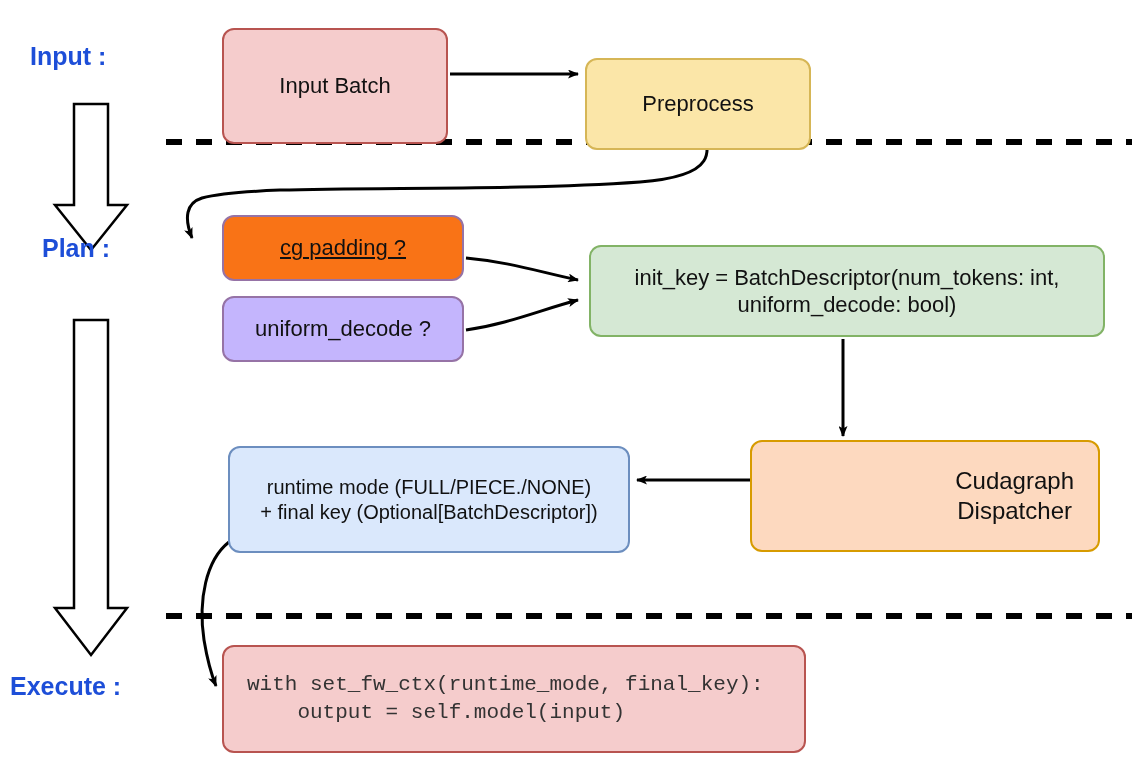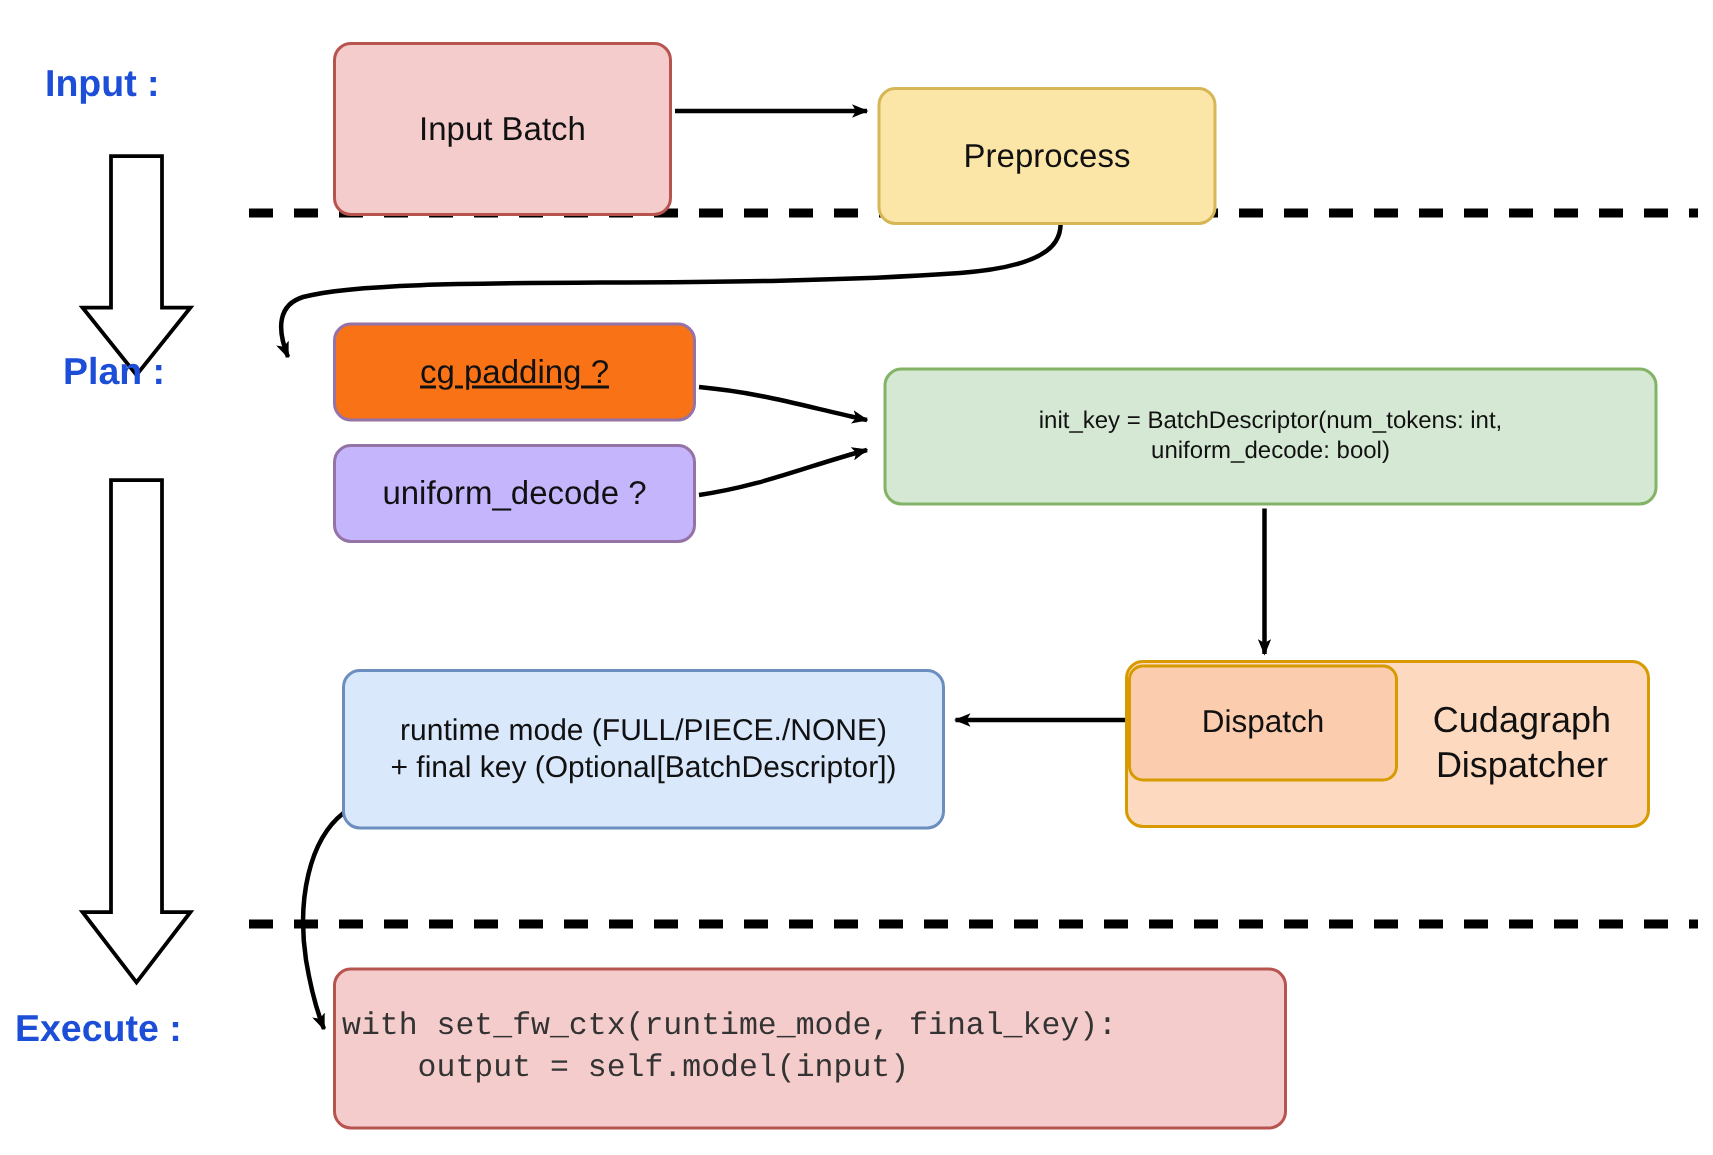--- a/index.html
+++ b/index.html
@@ -60,21 +60,21 @@
     left: 222px; top: 215px; width: 242px; height: 66px;
     background: #f97316; border-color: #9673a6; text-decoration: underline;
   }
   .node-uniform-decode {
     left: 222px; top: 296px; width: 242px; height: 66px;
     background: #c4b5fd; border-color: #9673a6;
   }
   .node-init-key {
     left: 589px; top: 245px; width: 516px; height: 92px;
     background: #d5e8d4; border-color: #82b366;
-    font-size: 16px;
+    font-size: 22px;
   }
   .node-runtime-mode {
     left: 228px; top: 446px; width: 402px; height: 107px;
     background: #dae8fc; border-color: #6c8ebf;
     font-size: 20px;
   }
   .node-cudagraph-dispatcher {
     left: 750px; top: 440px; width: 350px; height: 112px;
     background: #fdd9bf; border-color: #d79b00;
     align-items: center;
@@ -82,30 +82,30 @@
     padding-right: 24px;
     font-size: 24px;
   }
   .node-dispatch {
     left: 752px; top: 443px; width: 180px; height: 78px;
     background: #fbcdae; border-color: #d79b00;
     font-size: 21px;
     border-radius: 10px;
   }
   .node-exec-code {
-    left: 222px; top: 645px; width: 636px; height: 108px;
+    left: 222px; top: 645px; width: 584px; height: 108px;
     background: #f5cccc; border-color: #b85450;
     font-family: "Liberation Mono", "DejaVu Sans Mono", monospace;
     font-size: 21px;
     line-height: 1.35;
     color: #333333;
     justify-content: flex-start;
     text-align: left;
     white-space: pre;
-    padding-left: 4px;
+    padding-left: 23px;
   }
   .label-input { left: 30px; top: 42px; }
   .label-plan { left: 42px; top: 234px; }
   .label-execute { left: 10px; top: 672px; }
 </style>
 </head>
 <body>
 
 <div id="canvas">
 
@@ -175,22 +175,19 @@
     </span>
   </div>
 
   <div class="node node-cudagraph-dispatcher">
     <span>
       <span>Cudagraph</span><br>
       <span>Dispatcher</span>
     </span>
   </div>
 
-  <div class="node node-dispatch">
-    <span>Dispatch</span>
-  </div>
 
   <div class="node node-exec-code">
     <span><span>with set_fw_ctx(runtime_mode, final_key):</span>
 <span>    output = self.model(input)</span></span>
   </div>
 
 </div>
 
 </body></html>

